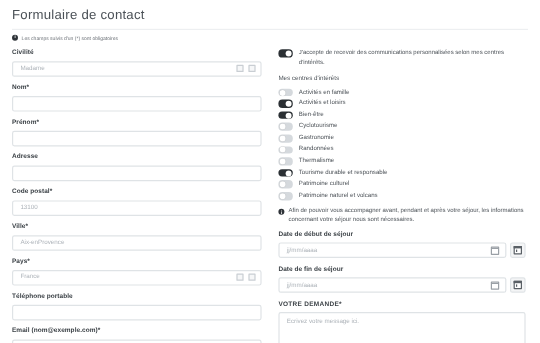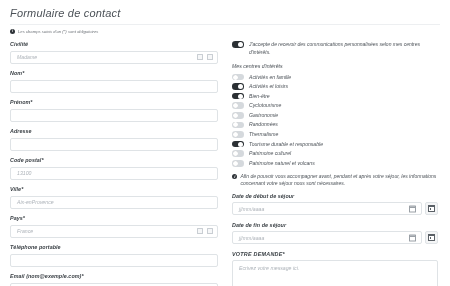--- a/index.html
+++ b/index.html
@@ -14,21 +14,20 @@
     font-family: "Liberation Sans", sans-serif;
     color: #3d4349;
     -webkit-font-smoothing: antialiased;
   }
   .page {
     width: 450px;
     height: 286px;
     position: relative;
     box-sizing: border-box;
     padding: 7px 10px 0 10px;
-    font-style: italic;
   }
   
   .form-title {
     font-size: 11px;
     font-weight: 400;
     color: #4b5157;
     letter-spacing: .2px;
     margin: 0 0 4px 0;
     line-height: 13px;
   }

